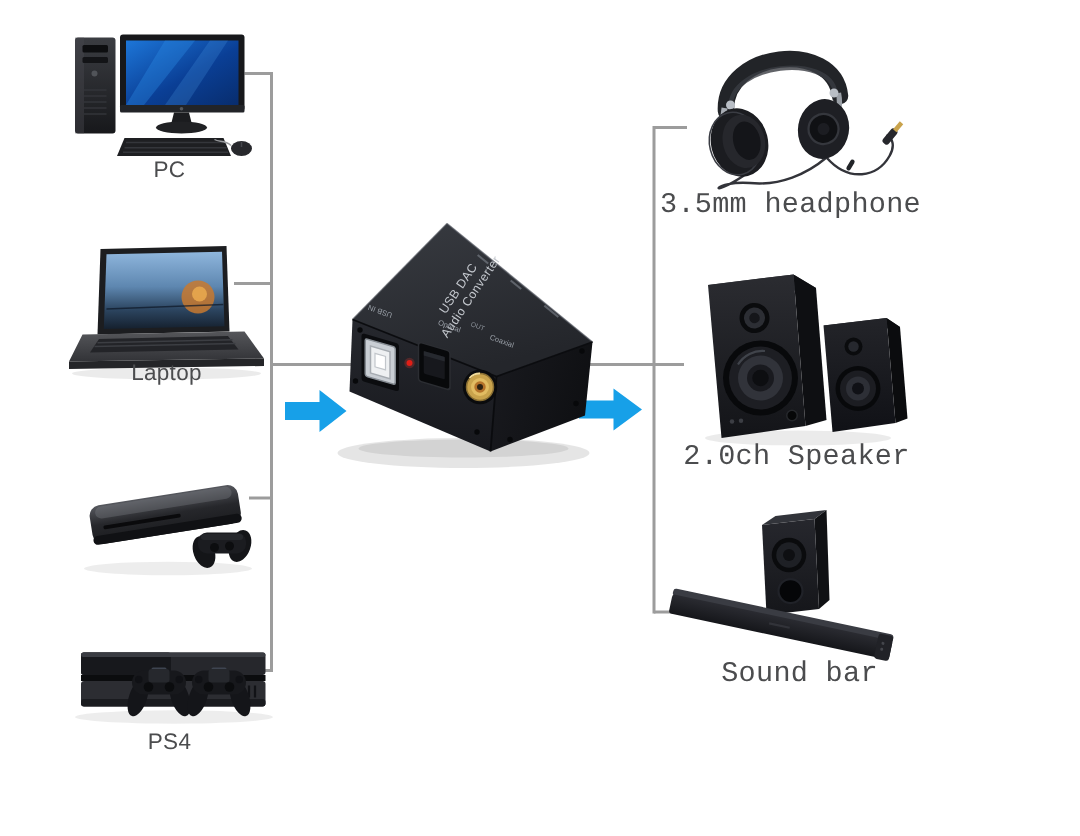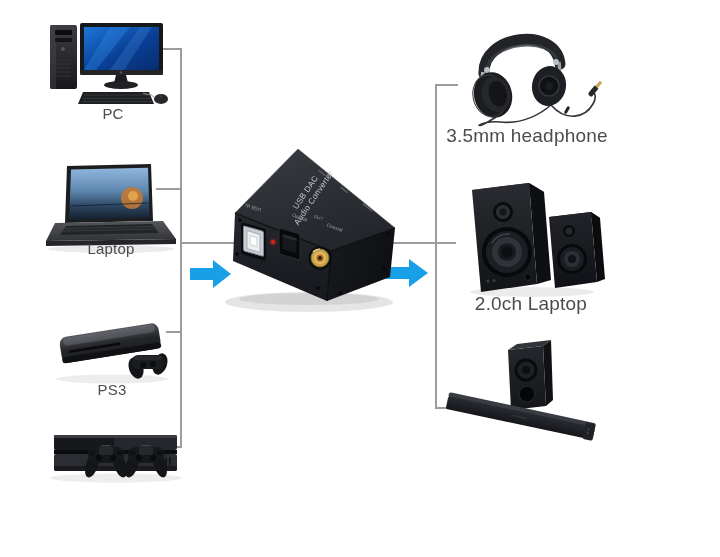--- a/index.html
+++ b/index.html
@@ -6,21 +6,21 @@
   .canvas{
     position:relative;width:720px;height:557px;background:#ffffff;overflow:hidden;
     font-family:"Liberation Sans","DejaVu Sans",sans-serif;
   }
   .canvas > svg{position:absolute;left:0;top:0;}
   .dev-label{
     position:absolute;text-align:center;color:#4b4c4e;line-height:1.2;
     letter-spacing:0.2px;
   }
   .lbl-left{font-size:15px;}
-  .lbl-right{font-size:19px;}
+  .lbl-right{font-size:19px;font-family:Liberation Mono, monospace;}
 </style>
 </head>
 <body>
 
 <div class="canvas">
 
   <svg width="720" height="557" viewBox="0 0 720 557">
     <defs>
       <linearGradient id="towerGrad" x1="0" y1="0" x2="0" y2="1">
         <stop offset="0" stop-color="#3b3d42"></stop>
@@ -322,17 +322,18 @@
         <circle cx="318" cy="288" r="1.8"></circle>
           <circle cx="388" cy="234" r="1.8"></circle>
         <circle cx="384" cy="269" r="1.8"></circle>
           <circle cx="340" cy="293" r="1.8"></circle>
       </g>
     </g>
   </svg>
 
   <div class="dev-label lbl-left" style="left:63px;  top:105px; width:100px;">PC</div>
   <div class="dev-label lbl-left" style="left:61px;  top:240px; width:100px;">Laptop</div>
-  <div class="dev-label lbl-left" style="left:62px;  top:381px; width:100px;">PS3</div>
+  <div class="dev-label lbl-left" style="left:63px;  top:486px; width:100px;">PS4</div>
   <div class="dev-label lbl-right" style="left:437px; top:125px; width:180px;">3.5mm headphone</div>
-  <div class="dev-label lbl-right" style="left:441px; top:293px; width:180px;">2.0ch Laptop</div>
+  <div class="dev-label lbl-right" style="left:441px; top:293px; width:180px;">2.0ch Speaker</div>
+  <div class="dev-label lbl-right" style="left:443px; top:438px; width:180px;">Sound bar</div>
 
 </div>
 
 </body></html>

